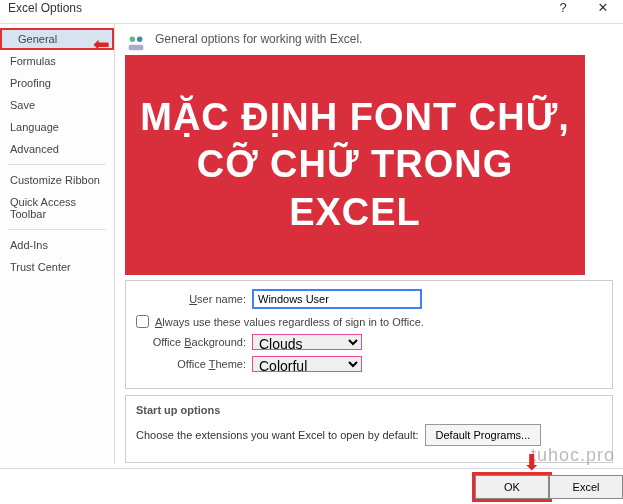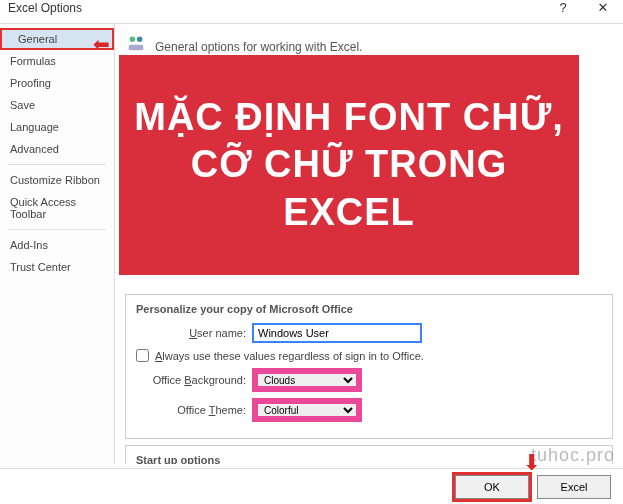--- a/index.html
+++ b/index.html
@@ -12,41 +12,41 @@
 
 .body { display: flex; height: 440px; }
 .sidebar { width: 115px; border-right: 1px solid #ddd; padding-top: 4px; background: #fdfdfd; }
 .sidebar .item { padding: 5px 10px; font-size: 11px; color: #444; cursor: pointer; }
 .sidebar .item.selected { background: #d5e4f0; border: 2px solid #e03131; margin: 0; padding: 3px 16px; }
 .sidebar .divider { height: 1px; background: #e0e0e0; margin: 4px 8px; }
 
 .arrow-right { position: absolute; left: 93px; top: 32px; color: #d92626; font-size: 20px; pointer-events: none; z-index: 5; }
 
 .main { flex: 1; padding: 8px 10px 8px 10px; position: relative; overflow: hidden; }
-.header-row { display: flex; align-items: flex-end; gap: 8px; margin-bottom: 14px; }
+.header-row { display: flex; align-items: flex-start; gap: 8px; margin-bottom: 0; }
 .header-row .hicon { width: 22px; height: 22px; }
 .header-row .htext { font-size: 12px; color: #555; }
 
-.overlay { position: absolute; left: 119px; top: 55px; width: 460px; height: 220px; background: #d92f3c; display: flex; align-items: center; justify-content: center; text-align: center; padding: 10px; z-index: 10; }
+.overlay { position: absolute; left: 125px; top: 55px; width: 460px; height: 220px; background: #d92f3c; display: flex; align-items: center; justify-content: center; text-align: center; padding: 10px; z-index: 10; }
 .overlay span { color: #fff; font-weight: 700; font-size: 38px; line-height: 1.25; font-family: Arial, sans-serif; letter-spacing: 1px; }
 
 .fieldset { border: 1px solid #ccc; margin-top: 6px; padding: 8px 10px 10px 10px; }
 .legend { font-size: 11px; font-weight: 600; color: #555; margin-bottom: 8px; }
 .row { display: flex; align-items: center; margin-bottom: 6px; gap: 6px; }
 .row label { width: 110px; text-align: right; font-size: 11px; color: #444; }
 .row input[type=text] { height: 20px; border: 2px solid #3b82f6; padding: 0 4px; font-size: 11px; }
-.row select { height: 24px; border: 6px solid #ec4899; font-size: 10px; padding: 0 2px; }
+.row select { height: 16px; border: 1px solid #ec4899; font-size: 14px; padding: 0 2px; }
 .chk { display: flex; align-items: center; gap: 6px; margin-bottom: 6px; }
 .chk input { width: 13px; height: 13px; }
 .chk label { font-size: 11px; color: #444; }
 .under { text-decoration: underline; }
 
 .btn-small { height: 22px; border: 1px solid #999; background: #f5f5f5; padding: 0 10px; font-size: 11px; cursor: pointer; }
 
-.footer { position: absolute; bottom: 0; left: 0; right: 0; height: 36px; border-top: 1px solid #ddd; display: flex; justify-content: flex-end; align-items: center; gap: 8px; padding-right: 12px; background: #fff; }
+.footer { position: absolute; bottom: 0; left: 0; right: 0; height: 36px; border-top: 1px solid #ddd; display: flex; justify-content: flex-end; align-items: center; gap: 0; background: #fff; }
 .footer button { width: 74px; height: 24px; border: 1px solid #888; background: #f0f0f0; font-size: 11px; cursor: pointer; }
 .footer button.ok { outline: 3px solid #e03131; outline-offset: 0; }
 .arrow-down { position: absolute; right: 82px; bottom: 28px; color: #d92626; font-size: 22px; z-index: 5; pointer-events: none; }
 
 .watermark { position: absolute; right: 8px; bottom: 38px; font-size: 18px; color: rgba(140,140,140,0.6); font-family: Arial,sans-serif; letter-spacing: 1px; z-index: 4; padding-left: 28px; }
 
 .spacer-top { height: 220px; }
 </style>
 </head>
 <body>
@@ -81,21 +81,20 @@
           <circle cx="8" cy="8" r="3" fill="#5b8"></circle>
           <circle cx="16" cy="8" r="3" fill="#48a"></circle>
           <rect x="4" y="14" width="16" height="6" rx="2" fill="#aac"></rect>
         </svg>
       <span class="htext">General options for working with Excel.</span>
     </div>
 
     <div class="spacer-top"></div>
 
     <div class="fieldset">
-      <div class="legend">Personalize your copy of Microsoft Office</div>
       <div class="row">
         <label><span class="under">U</span><span></span>ser name:</label>
         <input type="text" style="width: 170px;" value="Windows User">
       </div>
       <div class="chk">
         <input type="checkbox" style="">
         <label><span class="under">A</span>lways use these values regardless of sign in to Office.</label>
       </div>
       <div class="row">
         <label>Office <span class="under">B</span>ackground:</label>

